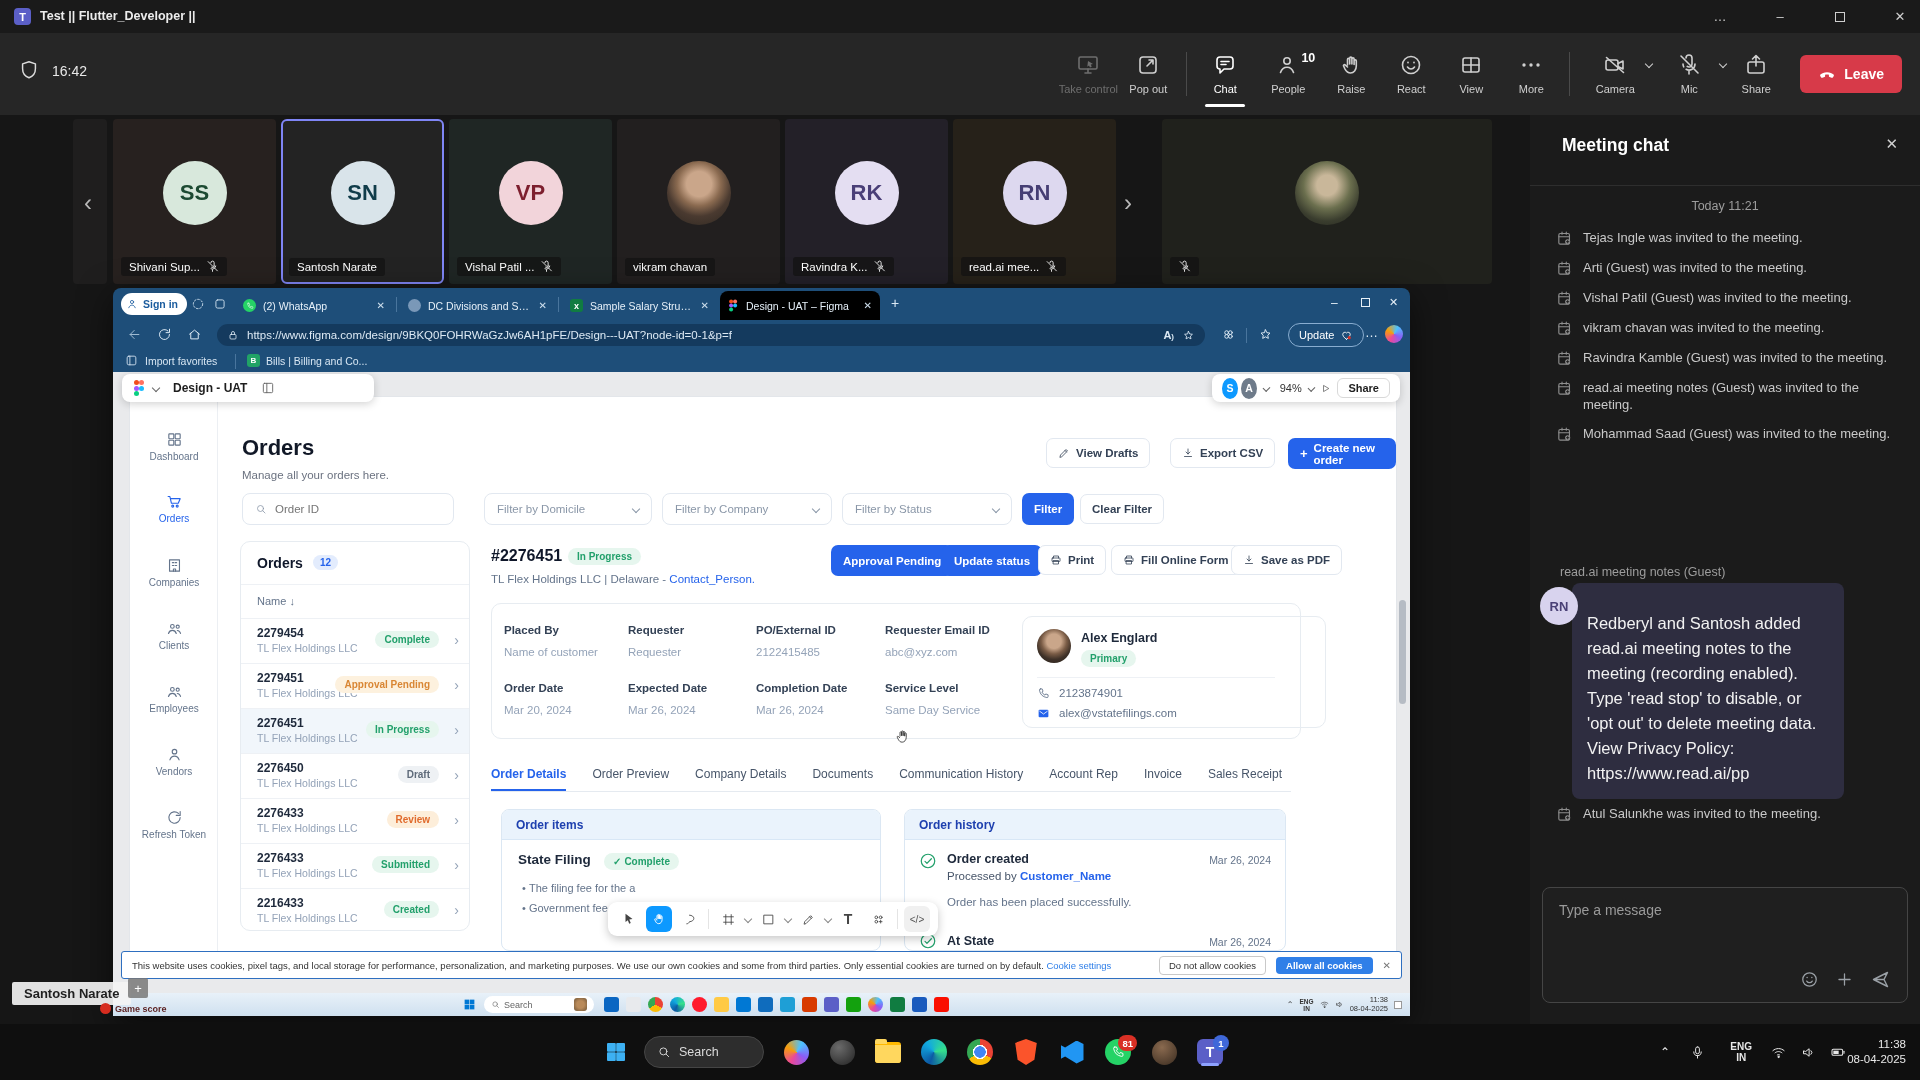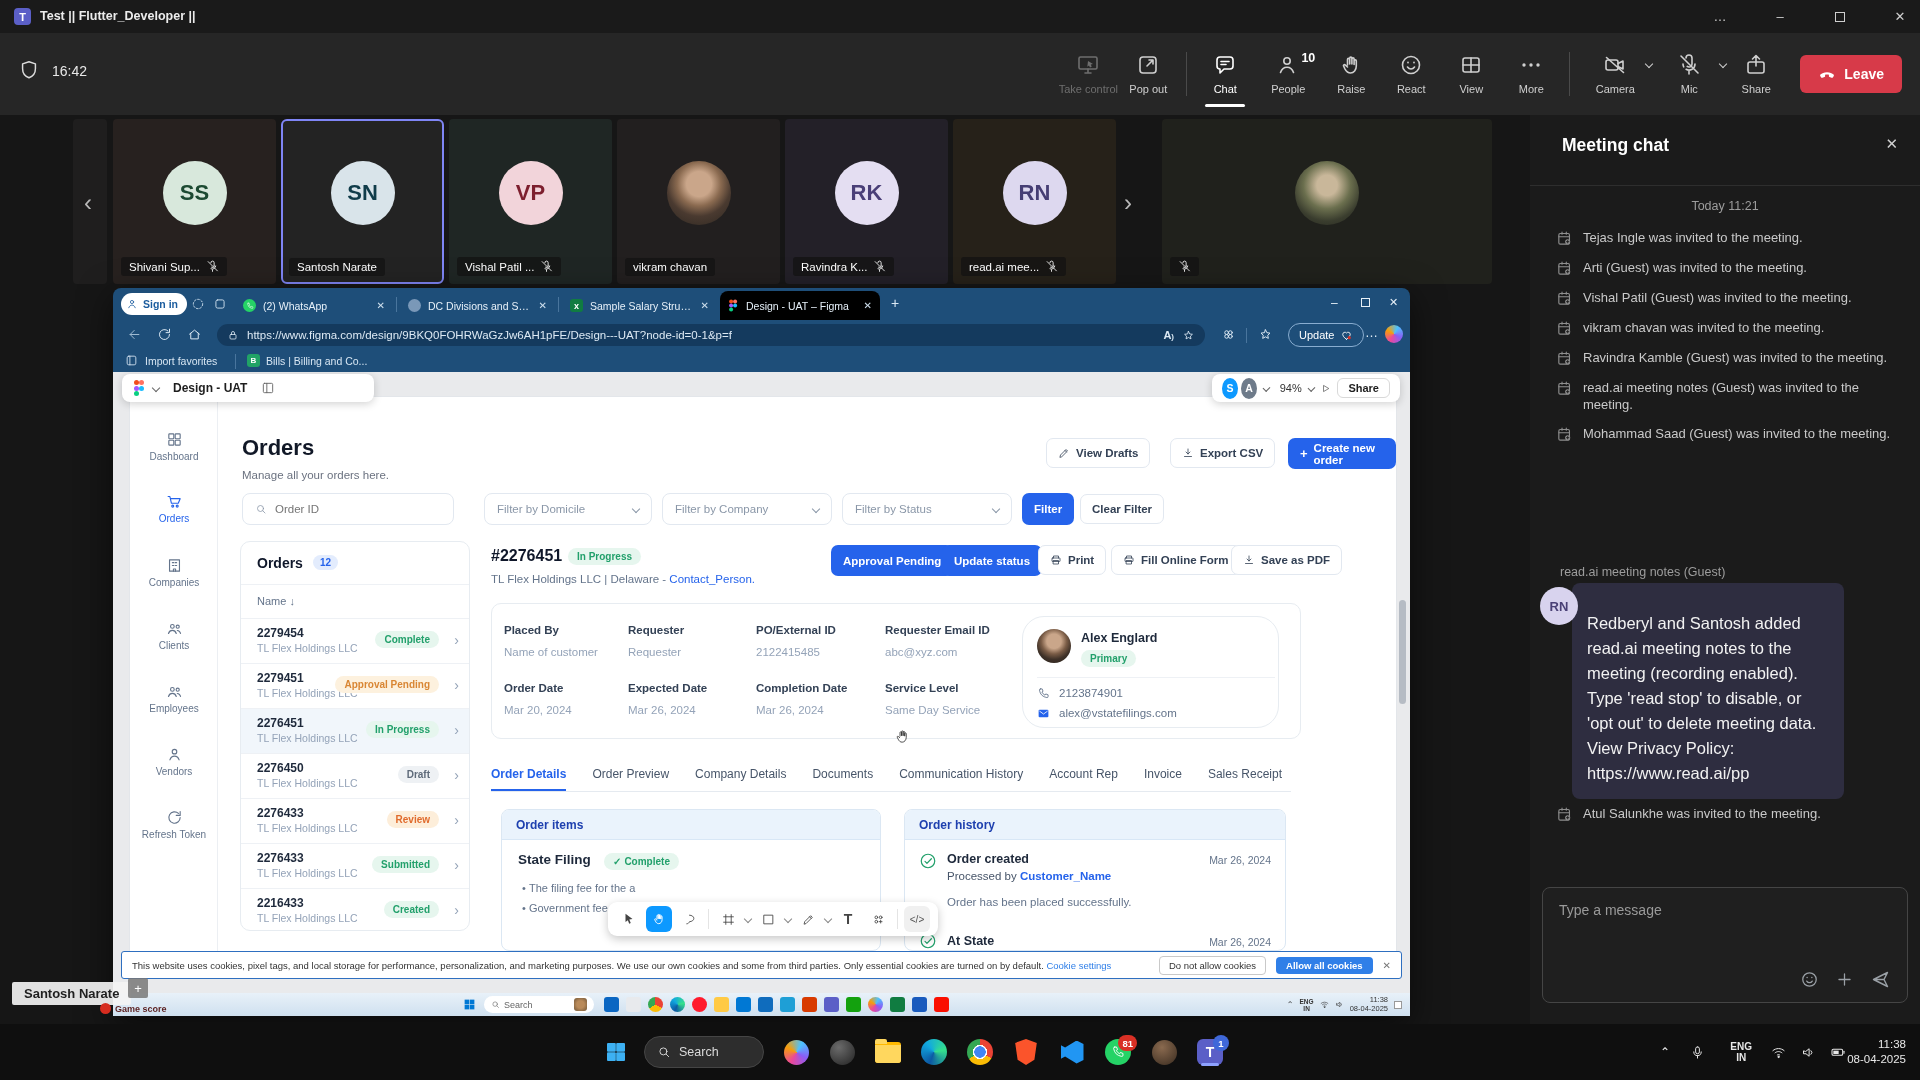--- a/index.html
+++ b/index.html
@@ -607,21 +607,21 @@
             <span class="fvalue" style="position:absolute;left:393px;top:42px">abc@xyz.com</span>
             <span class="flabel" style="position:absolute;left:12px;top:78px">Order Date</span>
             <span class="fvalue" style="position:absolute;left:12px;top:100px">Mar 20, 2024</span>
             <span class="flabel" style="position:absolute;left:136px;top:78px">Expected Date</span>
             <span class="fvalue" style="position:absolute;left:136px;top:100px">Mar 26, 2024</span>
             <span class="flabel" style="position:absolute;left:264px;top:78px">Completion Date</span>
             <span class="fvalue" style="position:absolute;left:264px;top:100px">Mar 26, 2024</span>
             <span class="flabel" style="position:absolute;left:393px;top:78px">Service Level</span>
             <span class="fvalue" style="position:absolute;left:393px;top:100px">Same Day Service</span>
 
-            <div style="position:absolute;left:530px;top:12px;width:257px;height:112px;border:1px solid #e7ecf1;border-radius:22px">
+            <div style="position:absolute;left:530px;top:12px;width:304px;height:112px;border:1px solid #e7ecf1;border-radius:10px">
               <span style="position:absolute;left:14px;top:12px;width:34px;height:34px;border-radius:50%;background:radial-gradient(circle at 50% 36%,#caa68a 0 26%,#7a5c46 46%,#3e3128 66%,#262019 100%)"></span>
               <span style="position:absolute;left:58px;top:14px;font-size:12.5px;font-weight:600;color:#1e293b">Alex Englard</span>
               <span class="pill green" style="position:absolute;left:58px;top:33px">Primary</span>
               <div style="position:absolute;left:14px;top:60px;width:238px;height:1px;background:#eef1f5"></div>
               <svg class="ico" style="position:absolute;left:14px;top:70px;color:#64748b" width="13" height="13" viewBox="0 0 24 24">
                   <path d="M6.5 3.5h3l1.7 4.4-2.2 1.4a12 12 0 0 0 5.7 5.7l1.4-2.2 4.4 1.7v3a2 2 0 0 1-2.2 2A16.5 16.5 0 0 1 4.5 5.7a2 2 0 0 1 2-2.2z"></path>
                 </svg>
               <span class="fvalue" style="position:absolute;left:36px;top:70px;color:#64748b">2123874901</span>
               <svg style="position:absolute;left:14px;top:90px" width="13" height="13" viewBox="0 0 24 24" fill="#2563eb">
                   <rect x="3" y="5" width="18" height="14" rx="2"></rect>

